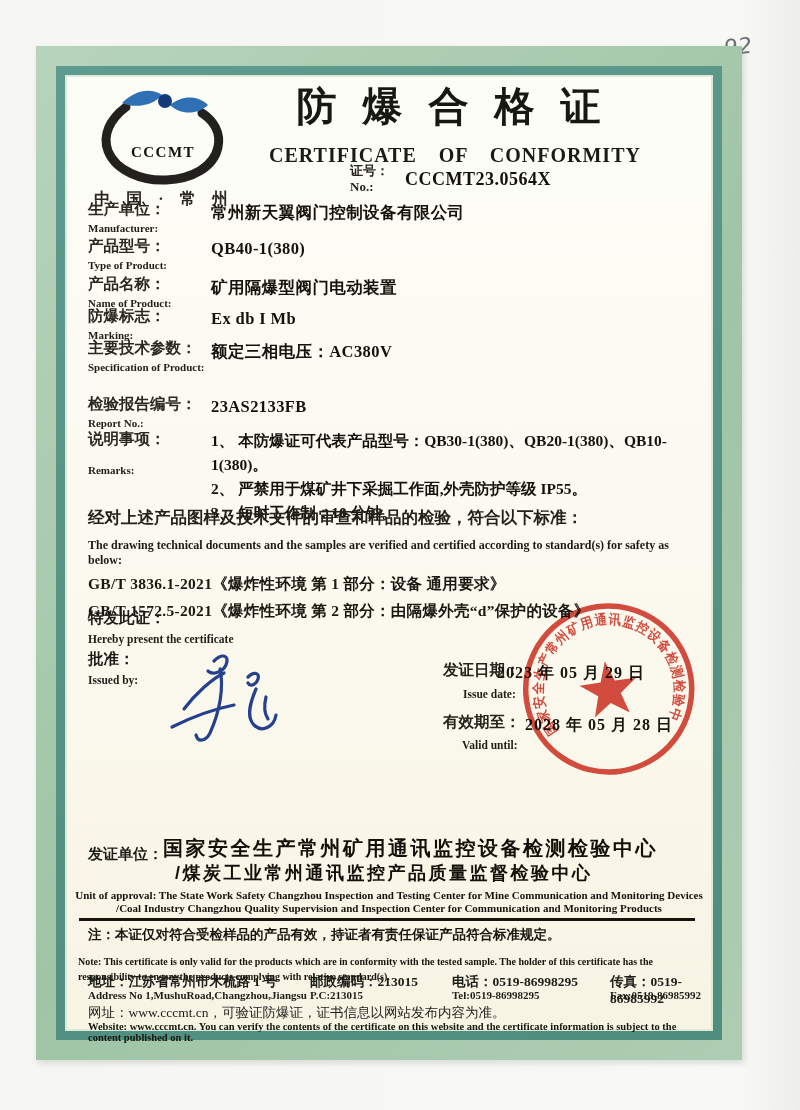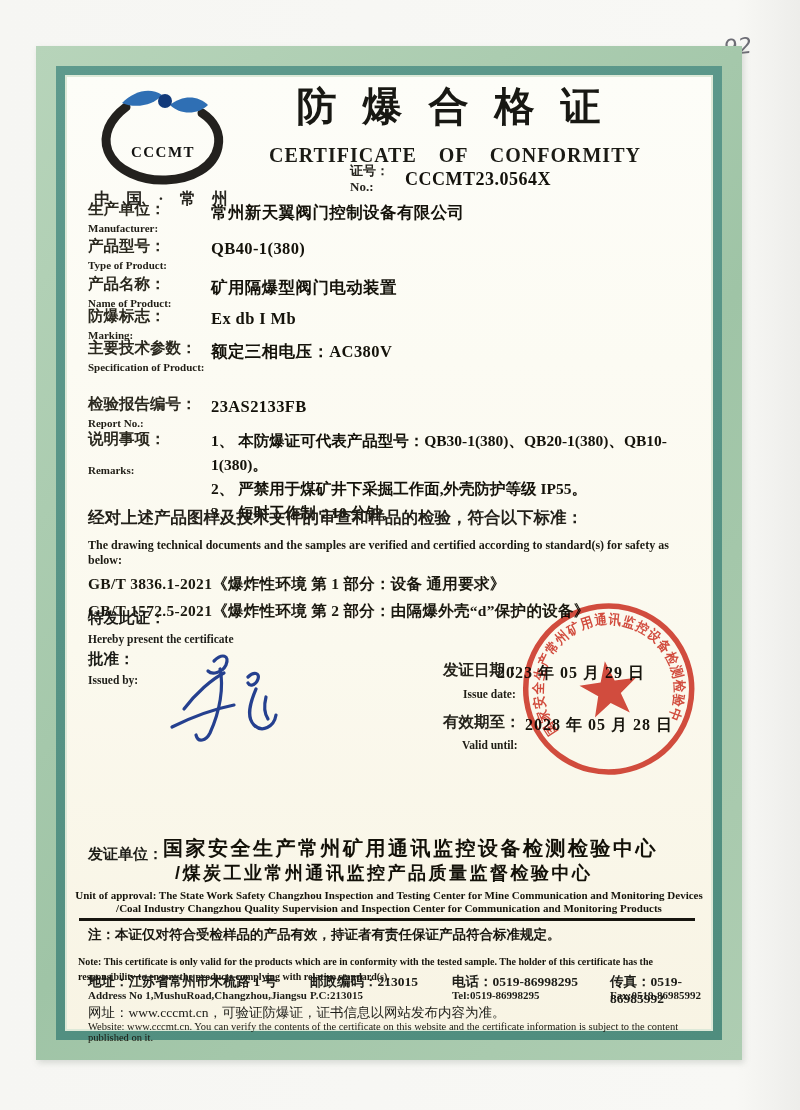--- a/index.html
+++ b/index.html
@@ -73,21 +73,21 @@
   .unit-en2{position:absolute;left:0;top:825px;width:100%;text-align:center;font-size:11px;font-weight:bold;color:#15130b;}
   .unit-rule{position:absolute;left:12px;top:841px;width:616px;height:3px;background:#17150f;}
   
   .note-cn{position:absolute;left:21px;top:849px;font-size:13.5px;font-weight:bold;color:#191710;}
   .note-en{position:absolute;left:11px;top:865px;right:6px;font-size:10px;font-weight:bold;line-height:15px;color:#16140c;margin-top:12px;}
   .contact{position:absolute;left:21px;right:4px;display:flex;}
   .contact.cn{top:896px;font-size:13.5px;font-weight:bold;font-family:"Liberation Serif",serif;}
   .contact.en{top:912px;font-size:11px;font-weight:bold;}
   .c1{flex:0 0 222px;} .c2{flex:0 0 142px;} .c3{flex:0 0 158px;} .c4{flex:1;}
   .web-cn{position:absolute;left:21px;top:927px;font-size:13.5px;font-weight:normal;}
-  .web-en{position:absolute;left:21px;top:944px;right:4px;font-size:10.5px;font-weight:normal;color:#17150d;}
+  .web-en{position:absolute;left:21px;top:944px;right:4px;font-size:10.5px;font-weight:bold;color:#17150d;}
 </style>
 </head>
 <body>
 
 <div class="handnote">92</div>
 
 <div class="frame">
  <div class="frame-inner">
   <div class="paper">
 

